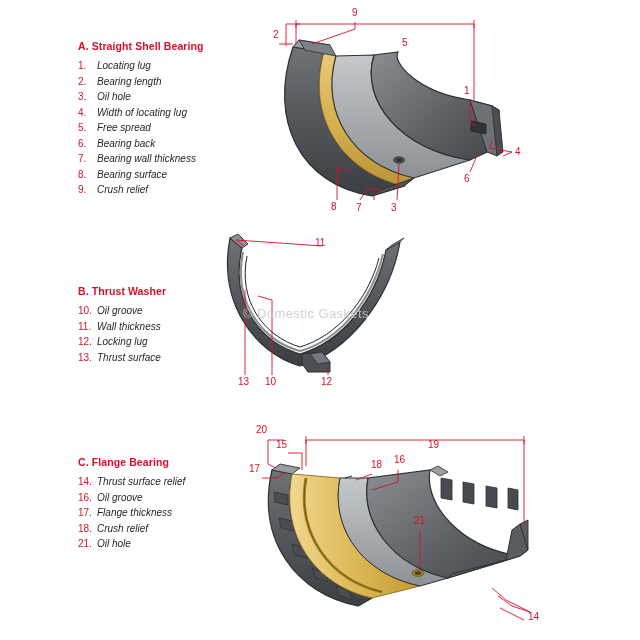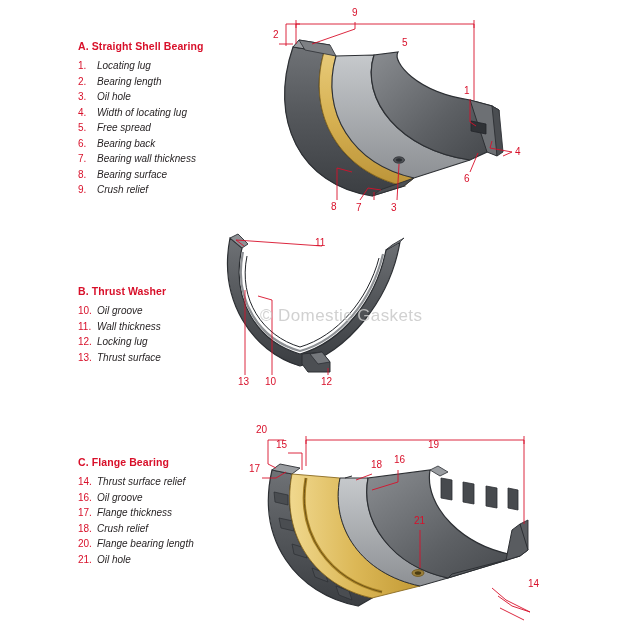--- a/index.html
+++ b/index.html
@@ -49,27 +49,26 @@
     font-style: italic;
   }
   #legend-a { left: 78px; top: 40px; }
   #legend-b { left: 78px; top: 285px; }
   #legend-c { left: 78px; top: 456px; }
 
   .watermark {
     position: absolute;
     left: 243px;
     top: 306px;
-    font-size: 17px;
+    font-size: 13px;
     color: #c9c9c9;
     opacity: 0.85;
     letter-spacing: 0.4px;
     pointer-events: none;
     white-space: nowrap;
-    margin-left: 17px;
   }
 
   .callout-num {
     position: absolute;
     color: #d8102a;
     font-size: 10px;
     line-height: 10px;
     white-space: nowrap;
   }
 
@@ -327,21 +326,21 @@
   <span class="callout-num" style="left:265px; top:377px;">10</span>
   <span class="callout-num" style="left:321px; top:377px;">12</span>
 
   <span class="callout-num" style="left:256px; top:425px;">20</span>
   <span class="callout-num" style="left:276px; top:440px;">15</span>
   <span class="callout-num" style="left:428px; top:440px;">19</span>
   <span class="callout-num" style="left:249px; top:464px;">17</span>
   <span class="callout-num" style="left:371px; top:460px;">18</span>
   <span class="callout-num" style="left:394px; top:455px;">16</span>
   <span class="callout-num" style="left:414px; top:516px;">21</span>
-  <span class="callout-num" style="left:528px; top:579px;">14</span>
+  <span class="callout-num" style="left:528px; top:612px;">14</span>
 
   <div class="legend" id="legend-a">
     <div class="legend-title">A. Straight Shell Bearing</div>
     <div class="legend-row">
       <span class="legend-num">1.</span>
       <span class="legend-label">Locating lug</span>
     </div>
     <div class="legend-row">
       <span class="legend-num">2.</span>
       <span class="legend-label">Bearing length</span>
@@ -408,24 +407,20 @@
     </div>
     <div class="legend-row">
       <span class="legend-num">17.</span>
       <span class="legend-label">Flange thickness</span>
     </div>
     <div class="legend-row">
       <span class="legend-num">18.</span>
       <span class="legend-label">Crush relief</span>
     </div>
     <div class="legend-row">
-      <span class="legend-num">20.</span>
-      <span class="legend-label">Flange bearing length</span>
-    </div>
-    <div class="legend-row">
       <span class="legend-num">21.</span>
       <span class="legend-label">Oil hole</span>
     </div>
   </div>
 
   <div class="watermark">© Domestic Gaskets</div>
 
 </div>
 
 </body></html>

